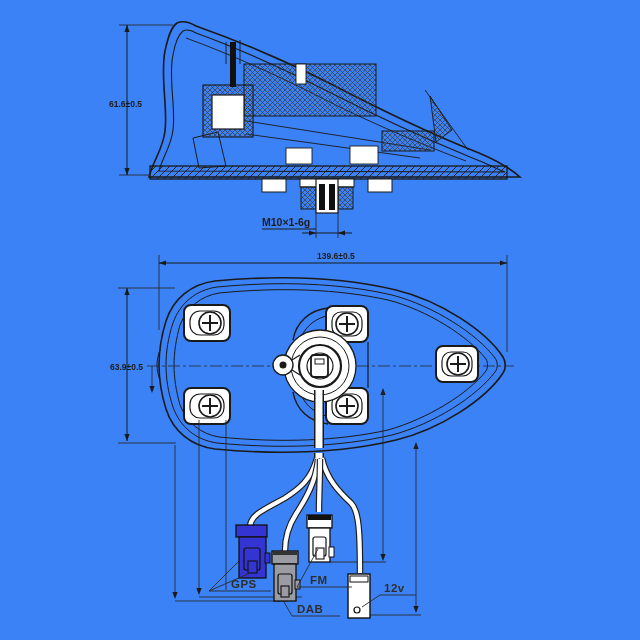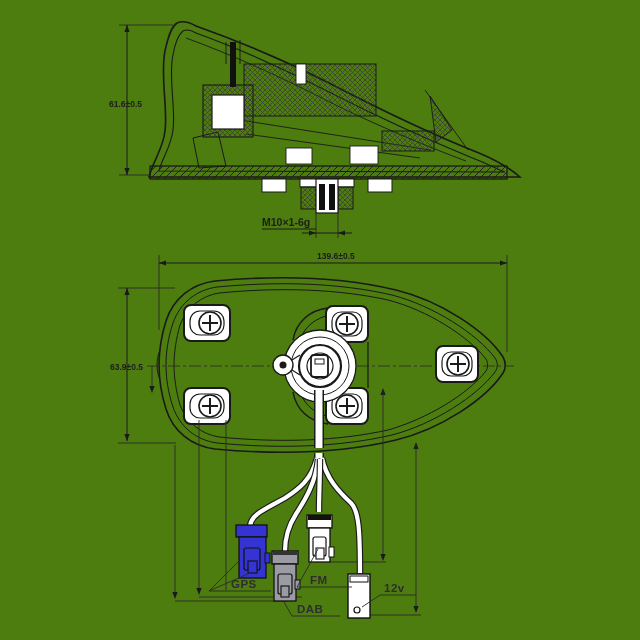--- a/index.html
+++ b/index.html
@@ -1,16 +1,16 @@
 <!DOCTYPE html>
 <html><head>
 <meta charset="utf-8">
 <style>
   html,body{margin:0;padding:0;background:#fff;}
-  #stage{position:relative;width:640px;height:640px;background:#4d7c0f;overflow:hidden;}
+  #stage{position:relative;width:640px;height:640px;background:#3b82f6;overflow:hidden;}
   svg{position:absolute;left:0;top:0;}
   text{font-family:"Liberation Sans",sans-serif;fill:#1d1d1d;}
   .dim{font-size:8.5px;font-weight:bold;}
   .dimbig{font-size:10.5px;font-weight:bold;}
   .lbl{font-size:11.5px;font-weight:bold;fill:#2e2e2e;letter-spacing:.5px;}
   .ln{stroke:#1a1a1a;fill:none;}
   .thin{stroke:#2a2a2a;stroke-width:.9;fill:none;}
   .arr{fill:#1a1a1a;stroke:none;}
 </style>
 </head>

